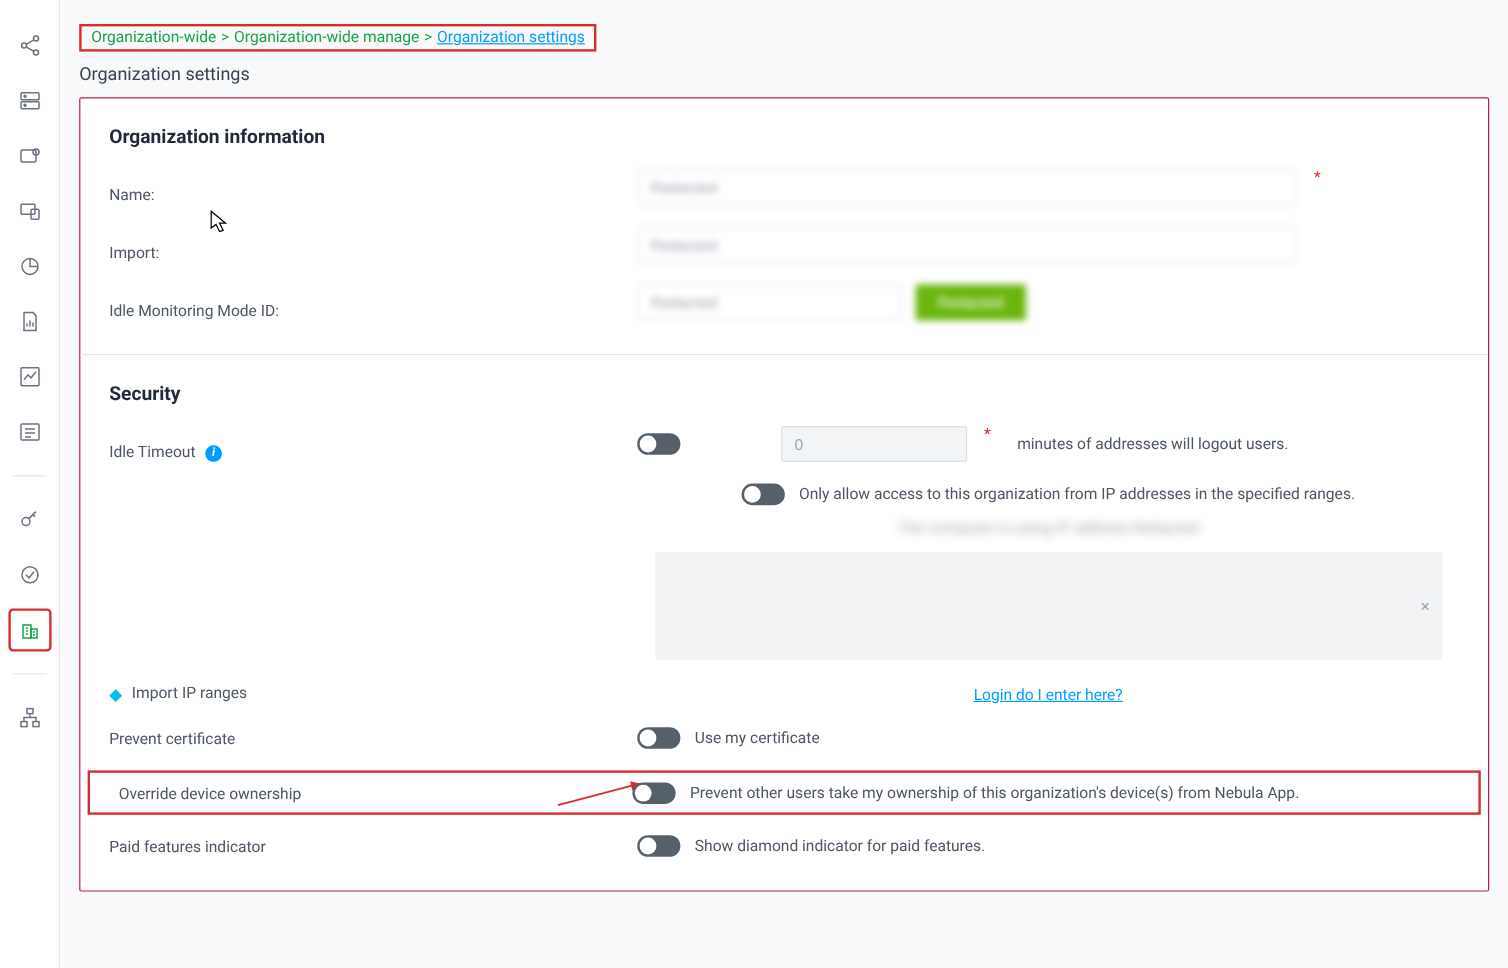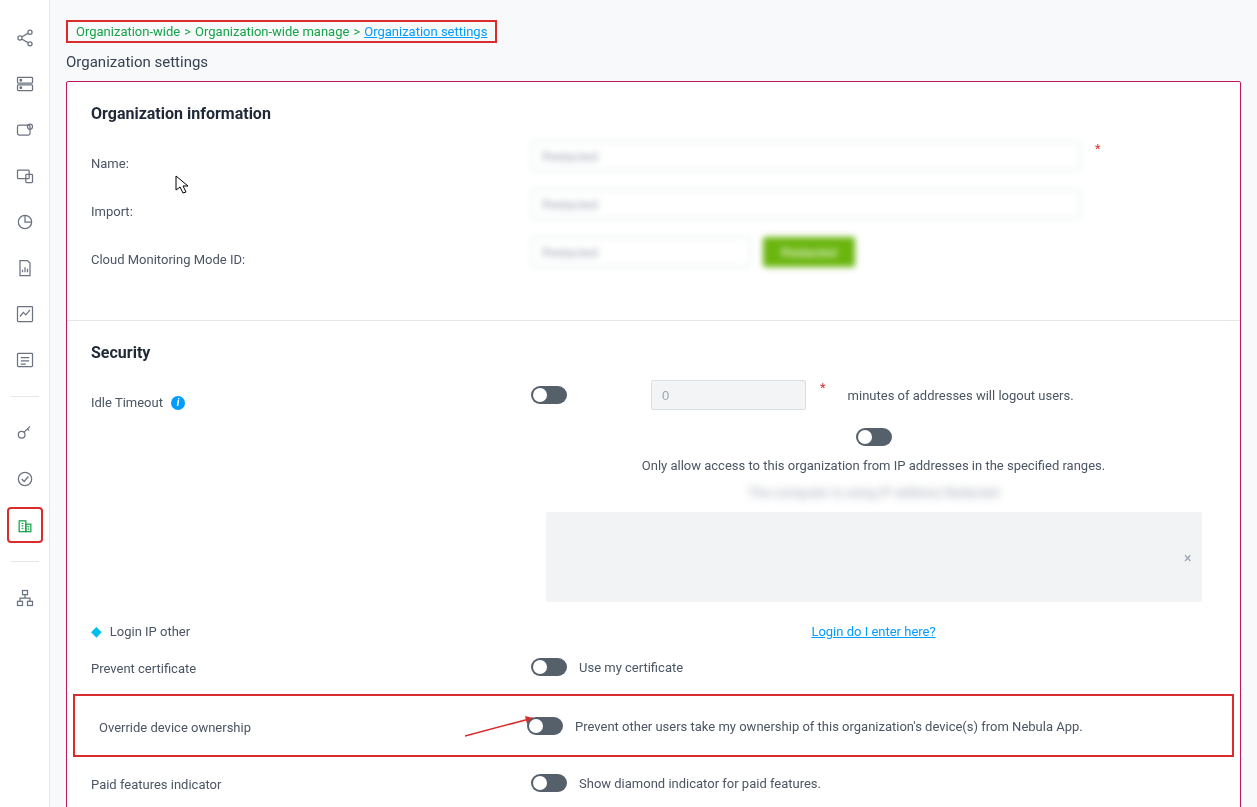--- a/index.html
+++ b/index.html
@@ -159,21 +159,21 @@
     border-radius: 2px;
     position: relative;
   }
   .ip-textarea .close-x {
     position: absolute; right: 10px; top: 38px;
     color: #9ca3af; font-size: 14px;
   }
   .help-link { color: #009dff; text-decoration: underline; font-size: 13px; margin-top: 10px; display:inline-block;}
   .override-box {
     border: 2.5px solid #d92d2d;
-    padding: 20px 24px;
+    padding: 7px 24px;
     margin: 0 6px 6px 6px;
     position: relative;
   }
   .arrow {
     position: absolute;
     top: 50%; left: 388px;
     transform: translateY(-50%);
     color: #d92d2d;
   }
   .nested-ctrl {
@@ -297,54 +297,54 @@
       </div>
 
       <div class="row">
         <div class="label-col">Import:</div>
         <div class="ctrl-col">
           <input class="text-input w550" value="Redacted" style="">
         </div>
       </div>
 
       <div class="row">
-        <div class="label-col">Cloud Monitoring Mode ID:</div>
+        <div class="label-col">Idle Monitoring Mode ID:</div>
         <div class="ctrl-col">
           <input class="text-input w210" value="Redacted" style="">
           <button class="green-btn">
             <span>Redacted</span>
           </button>
         </div>
       </div>
     </div>
 
-    <div class="section" style="padding-bottom:0;margin-top:25px;">
+    <div class="section" style="padding-bottom:0;">
       <div class="section-title">Security</div>
 
       <div class="row">
         <div class="label-col">
           <span>Idle Timeout</span>
           <span class="info-icon">i</span>
         </div>
         <div class="ctrl-col">
           <div class="toggle toggle-dark"></div>
           <div style="width:60px"></div>
           <input class="text-input w150" disabled="" value="0" style="">
           <span class="req-star">*</span>
           <span class="desc-text" style="margin-left:10px">minutes of addresses will logout users.</span>
         </div>
       </div>
 
       <div class="row">
         <div class="label-col">
           <span class="diamond-icon">◆</span>
-          <span>Login IP other</span>
+          <span>Import IP ranges</span>
         </div>
         <div class="ctrl-col nested-ctrl">
-          <div style="display:flex;align-items:center;gap:12px;flex-direction:column;">
+          <div style="display:flex;align-items:center;gap:12px;">
             <div class="toggle toggle-dark"></div>
             <span class="desc-text">Only allow access to this organization from IP addresses in the specified ranges.</span>
           </div>
           <span class="blurred-line">The computer is using IP address   Redacted</span>
           <div class="ip-textarea">
             <span class="close-x">×</span>
           </div>
           <a class="help-link">Login do I enter here?</a>
         </div>
       </div>

